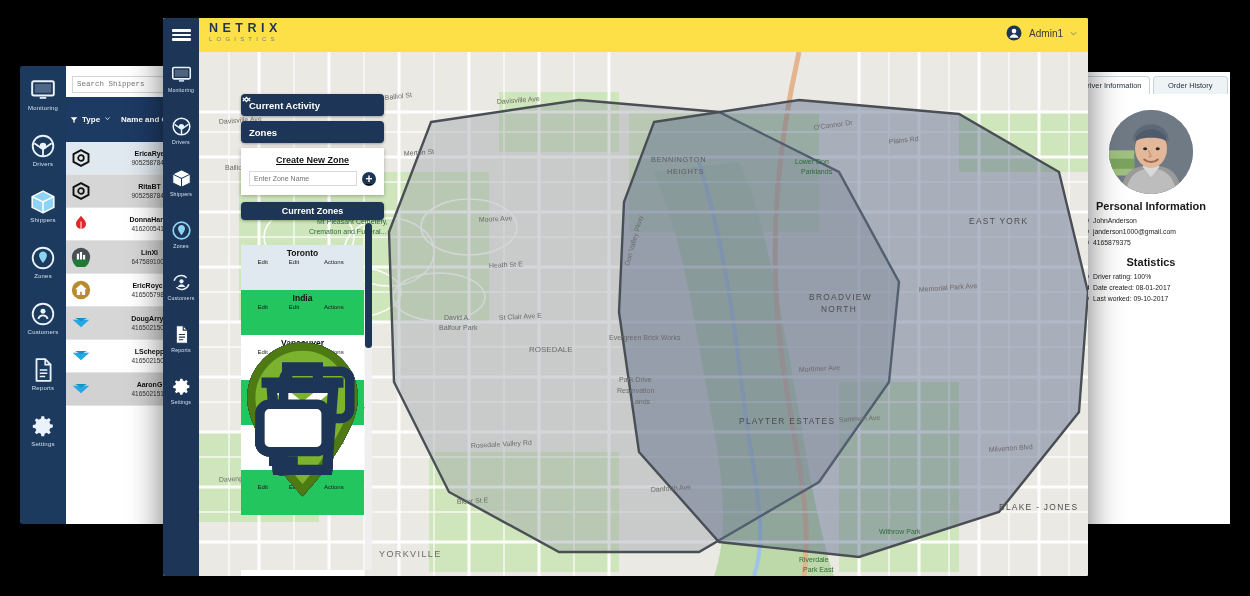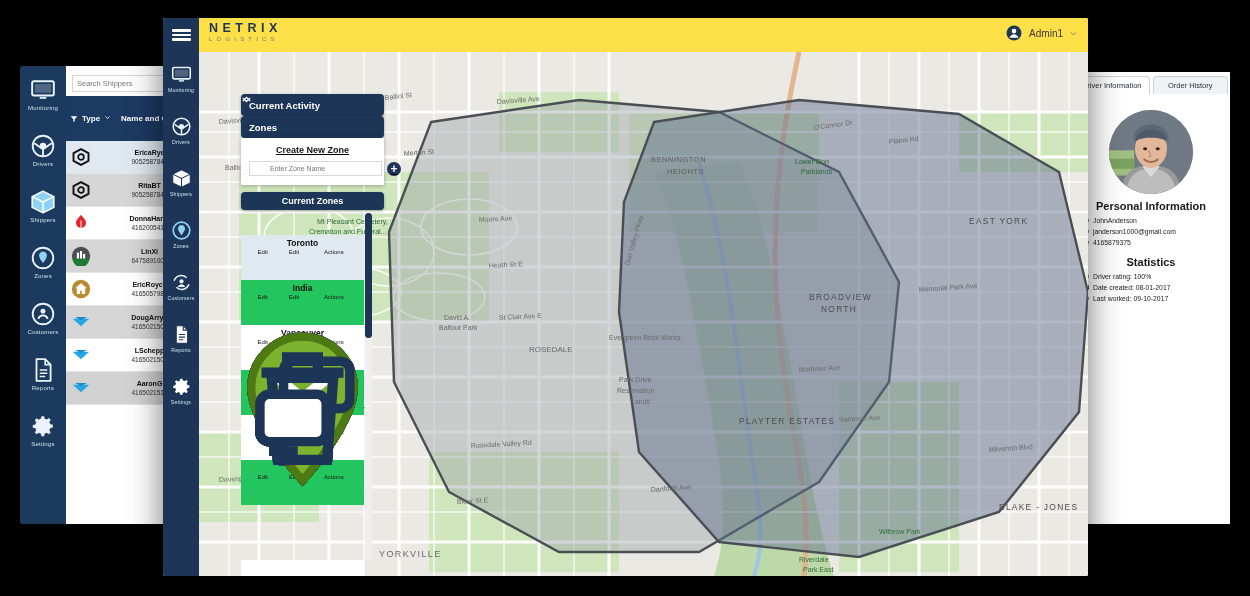--- a/index.html
+++ b/index.html
@@ -17,21 +17,21 @@
 
   .rail-item{width:46px;height:56px;display:flex;flex-direction:column;align-items:center;
       justify-content:center;color:#cfe3f3;cursor:pointer;}
   .rail-item.active .rail-glyph{color:#8fd3f4;}
   .rail-glyph{width:26px;height:26px;display:block;color:#eaf3fb;}
   .rail-glyph svg{width:100%;height:100%;display:block;}
   .rail-label{font-size:6px;margin-top:2px;letter-spacing:.2px;color:#cfe0ef;}
 
   .search-wrap{padding:6px 6px 4px 6px;}
   .search-box{width:100%;box-sizing:border-box;height:17px;border:1px solid #d5d5d5;background:#fff;
-      font-size:7.5px;color:#9a9a9a;padding:0 4px;line-height:17px;font-family:Liberation Sans, sans-serif;}
+      font-size:7.5px;color:#9a9a9a;padding:0 4px;line-height:17px;font-family:Liberation Mono, monospace;}
   .list-head{height:17px;background:#1d3a63;color:#fff;display:flex;align-items:center;
       font-size:8px;font-weight:bold;padding:14px 4px;gap:4px;}
   .list-head .funnel{width:8px;height:8px;display:block;}
   .shipper-row{height:32px;display:flex;align-items:center;gap:6px;padding:0 4px;border-bottom:1px solid #e4e4e4;}
   .shipper-row.s0{background:#dfe9ef;}
   .shipper-row.s1{background:#d6d6d6;}
   .shipper-row.s2{background:#ffffff;}
   .shipper-row.s3{background:#d6d6d6;}
   .shipper-row.s4{background:#ffffff;}
   .shipper-row.s5{background:#d6d6d6;}
@@ -81,29 +81,29 @@
   .app-rail .rail-item{width:36px;height:52px;}
   .app-rail .rail-glyph{width:21px;height:21px;}
   .app-rail .rail-label{font-size:5.2px;}
 
   .map{position:absolute;left:36px;top:34px;right:0;bottom:0;overflow:hidden;background:#eae8e3;}
   .map svg{position:absolute;left:0;top:0;width:100%;height:100%;}
 
   
   .panel-stack{position:absolute;left:42px;top:42px;width:143px;z-index:30;}
   .acc{height:22px;background:#1d3557;color:#fff;border-radius:4px;display:flex;align-items:center;
-      justify-content:space-between;padding:0 8px;font-size:9.5px;font-weight:bold;
+      justify-content:space-between;padding:0 8px;font-size:9.5px;font-weight:bold;margin-bottom:5px;
       cursor:pointer;box-shadow:0 1px 3px rgba(0,0,0,.35);}
   .acc .chev{width:11px;height:11px;}
   .acc .chev svg{width:11px;height:11px;display:block;}
   .create-box{background:#fff;padding:7px 8px 9px 8px;box-shadow:0 1px 4px rgba(0,0,0,.28);text-decoration:underline;}
   .create-title{font-size:9px;font-weight:bold;color:#141414;text-align:center;margin-bottom:6px;}
   .create-row{display:flex;align-items:center;gap:5px;}
   .zone-input{flex:1;height:15px;border:1px solid #d9d9d9;background:#fff;font-size:7px;color:#b0b0b0;
-      padding:0 20px;line-height:15px;box-sizing:border-box;font-family:"Liberation Sans",sans-serif;}
+      padding:0 4px;line-height:15px;box-sizing:border-box;font-family:"Liberation Sans",sans-serif;}
   .plus-btn{width:14px;height:14px;border-radius:50%;background:#1d3557;color:#fff;flex:0 0 14px;
       display:flex;align-items:center;justify-content:center;font-size:12px;line-height:1;cursor:pointer;font-weight:bold;}
   .cz-head{height:18px;background:#1d3557;color:#fff;display:flex;align-items:center;justify-content:center;
       font-size:9px;font-weight:bold;border-radius:4px;margin-top:7px;box-shadow:0 1px 3px rgba(0,0,0,.35);}
   .zone-list{margin-top:3px;position:relative;height:347px;}
   .zone-scroll{position:absolute;left:0;top:0;width:123px;height:100%;overflow:hidden;margin-top:22px;}
   .zone-item{padding:3px 0 5px 0;}
   .zone-item.alt0{background:#dfe9ef;}
   .zone-item.alt1{background:#22c55e;}
   .zone-item.alt2{background:#ffffff;}

